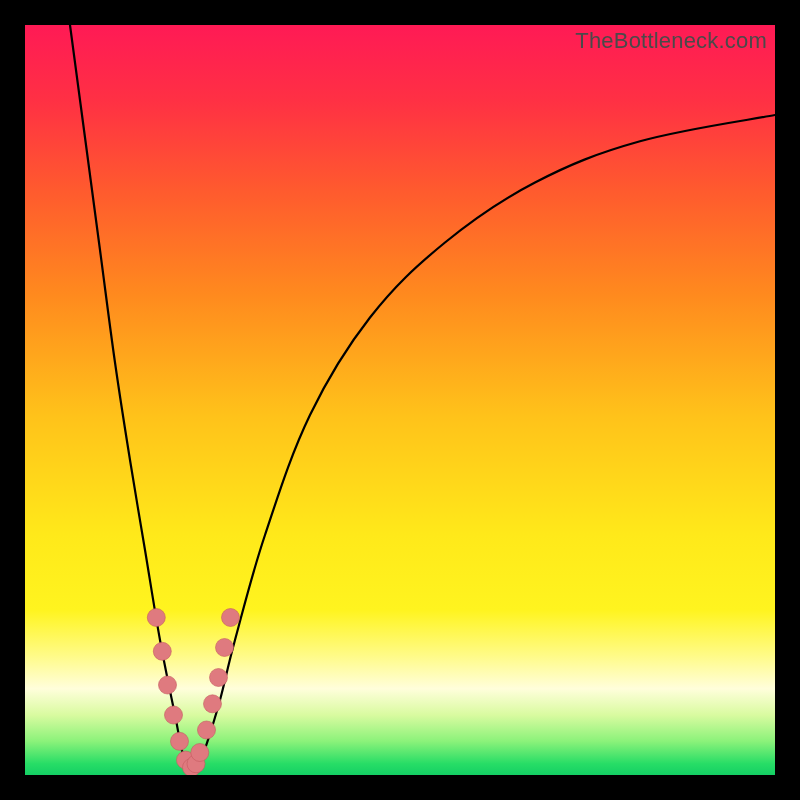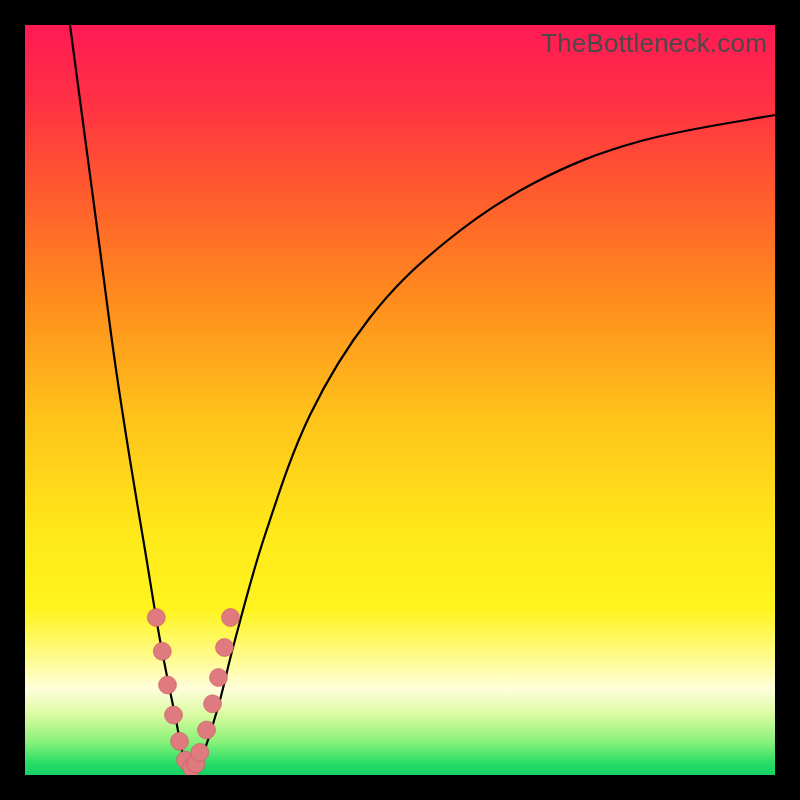--- a/index.html
+++ b/index.html
@@ -27,21 +27,21 @@
   }
   .gradient {
     position: absolute;
     inset: 0;
   }
   .watermark {
     position: absolute;
     top: 3px;
     right: 8px;
     color: #4a4a4a;
-    font-size: 26px;
+    font-size: 22px;
     font-weight: 400;
     letter-spacing: 0.2px;
     user-select: none;
   }
   svg.curve {
     position: absolute;
     inset: 0;
   }
   .curve path {
     fill: none;

